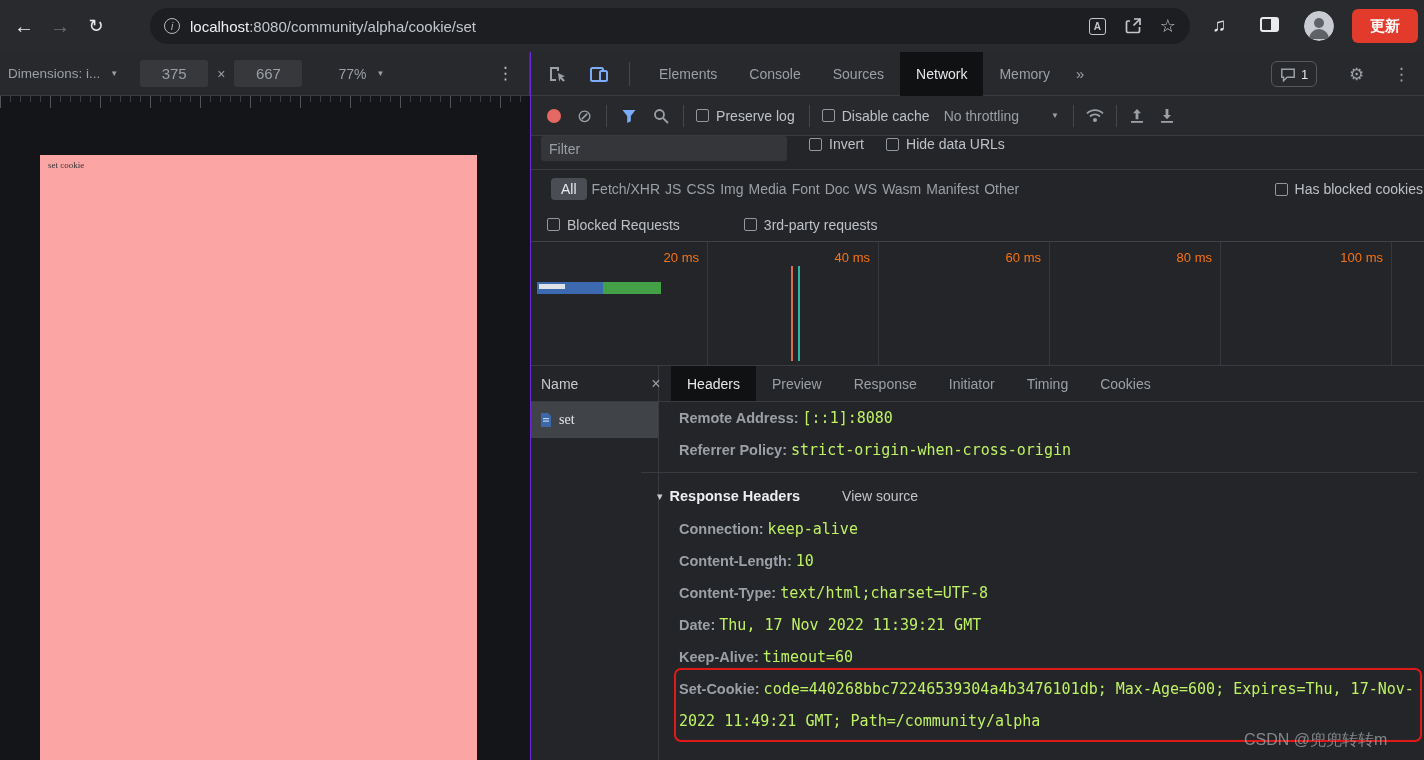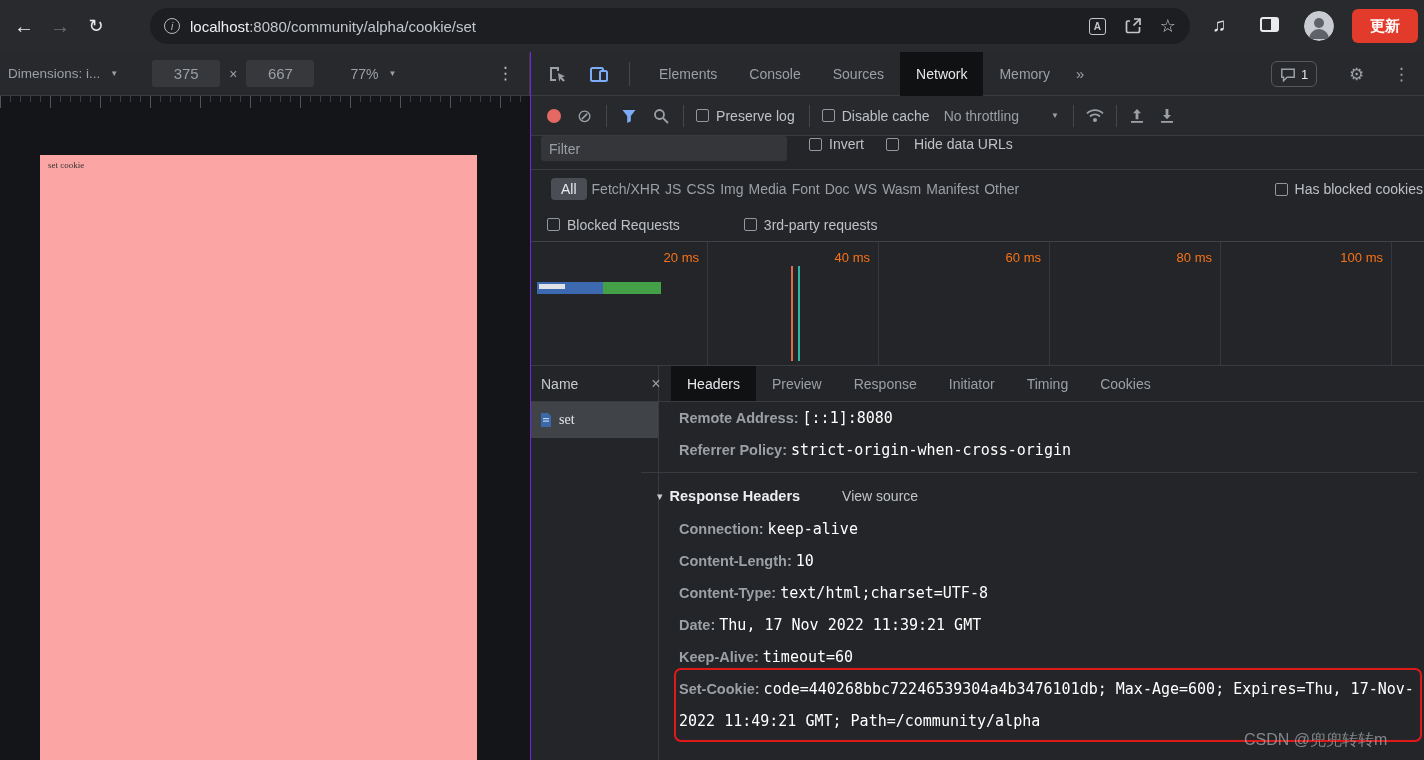--- a/index.html
+++ b/index.html
@@ -31,21 +31,21 @@
                 color:#fff; font-size:15px; font-weight:bold; display:flex; align-items:center; justify-content:center; cursor:pointer; }
 
   
   .device-toolbar { position:absolute; left:0; top:52px; width:530px; height:44px; background:#28292d;
                     border-bottom:1px solid #3a3b40; border-right:1px solid #3a3b40; display:flex; align-items:center; }
   .dim-label { margin-left:8px; font-size:13.5px; color:#9aa0a6; }
   .caret { font-size:8px; color:#9aa0a6; margin-left:10px; }
   .dim-input { width:68px; height:27px; background:#36383c; border:none; outline:none; border-radius:3px;
                color:#9aa0a6; font-size:15px; text-align:center; font-family:"Liberation Sans",sans-serif; }
   .dim-x { color:#9aa0a6; font-size:14px; margin:0 9px; }
-  .w-input { margin-left:34px; }
+  .w-input { margin-left:22px; }
   .zoom-label { margin-left:36px; font-size:14px; color:#9aa0a6; }
   .dt-menu { position:absolute; left:497px; font-size:17px; color:#b9bdc1; letter-spacing:1px; }
 
   
   .device-area { position:absolute; left:0; top:96px; width:530px; height:664px; background:#141519; }
   .ruler-small { position:absolute; left:0; top:0; width:530px; height:6px;
                  background:repeating-linear-gradient(90deg,#3c3f45 0 1px, transparent 1px 10px); }
   .ruler-big { position:absolute; left:0; top:0; width:530px; height:12px;
                background:repeating-linear-gradient(90deg,#50535a 0 1px, transparent 1px 50px); }
   .emul-page { position:absolute; left:40px; top:59px; width:437px; height:605px; background:#fca5a5; }
@@ -75,21 +75,21 @@
   .clear-ic { font-size:18px; color:#9aa0a6; margin-left:16px; cursor:pointer; }
   .ml14 { margin-left:14px; } .ml16 { margin-left:16px; } .ml12 { margin-left:12px; }
   .cb { display:inline-block; width:13px; height:13px; border:1.6px solid #93989e; border-radius:2px; margin-right:7px; flex-shrink:0; vertical-align:-2px; }
   .cb-group { display:flex; align-items:center; font-size:14px; color:#bdc1c6; white-space:nowrap; cursor:pointer; }
   .throttle { display:flex; align-items:center; font-size:14px; color:#9aa0a6; white-space:nowrap; cursor:pointer; }
 
   .filter-row { position:absolute; left:0; top:84px; width:894px; height:34px; border-bottom:1px solid #3a3b40; display:flex; align-items:flex-start; }
   .filter-input { margin-left:10px; width:246px; height:25px; background:#35363a; border:none; outline:none; border-radius:3px;
                   padding-left:8px; color:#dfe2e6; font-size:14px; font-family:"Liberation Sans",sans-serif; }
   .filter-input::placeholder { color:#9aa0a6; }
-  .inv-group { margin-left:22px; } .hdu-group { margin-left:22px;gap:8px; }
+  .inv-group { margin-left:22px; } .hdu-group { margin-left:22px; }
 
   .chips-row { position:absolute; left:8px; top:118px; width:894px; height:38px; display:flex; align-items:center; gap:5px; padding:0 10px 0 12px; }
   .chip { font-size:14px; color:#9aa0a6; cursor:pointer; white-space:nowrap; }
   .chip.active { background:#4a4d53; color:#e8eaed; border-radius:4px; padding:3px 10px; }
   .hbc-group { margin-left:auto; }
 
   .checks-row { position:absolute; left:0; top:156px; width:894px; height:34px; display:flex; align-items:center;
                 border-bottom:1px solid #3f4146; padding-left:16px; }
   .tp-group { margin-left:64px; }
 
@@ -112,21 +112,21 @@
 
   .details { position:absolute; left:110px; right:0; top:0; bottom:0; }
   .details-tabs { height:36px; border-bottom:1px solid #3a3b40; display:flex; align-items:stretch; }
   .close-x { width:30px; text-align:center; line-height:36px; font-size:16px; color:#9aa0a6; cursor:pointer; }
   .det-tab { padding:0 16px; line-height:36px; font-size:14px; color:#9aa0a6; cursor:pointer; white-space:nowrap; }
   .det-tab.active { background:#101113; color:#e6e8eb; }
 
   .details-content { position:absolute; left:0; right:0; top:36px; bottom:0; padding:0 8px 0 38px; overflow:hidden; }
   .hrow { line-height:32px; font-size:14.5px; }
   .hname { font-weight:bold; color:#9aa0a6; }
-  .hval { font-family:"DejaVu Sans Mono",monospace; font-size:15px; color:#ffffff; }
+  .hval { font-family:"DejaVu Sans Mono",monospace; font-size:15px; color:#bef264; }
   .sect-div { height:1px; background:#3a3b40; margin:6px 0 6px -38px; }
   .sect-header { height:34px; display:flex; align-items:center; margin-left:-22px; }
   .disc { font-size:11px; color:#c6cace; margin-right:7px; cursor:pointer; }
   .sect-title { font-size:14.5px; font-weight:bold; color:#eceef0; }
   .view-src { margin-left:42px; font-size:14px; color:#c0c4c8; cursor:pointer; }
   .hl { outline:2.5px solid #e01a1a; outline-offset:3px; border-radius:2px; }
 
   .watermark { position:absolute; left:1244px; top:730px; font-size:16px; color:#9aa2a6; opacity:.78; z-index:50; white-space:nowrap; }
 </style>
 </head>

